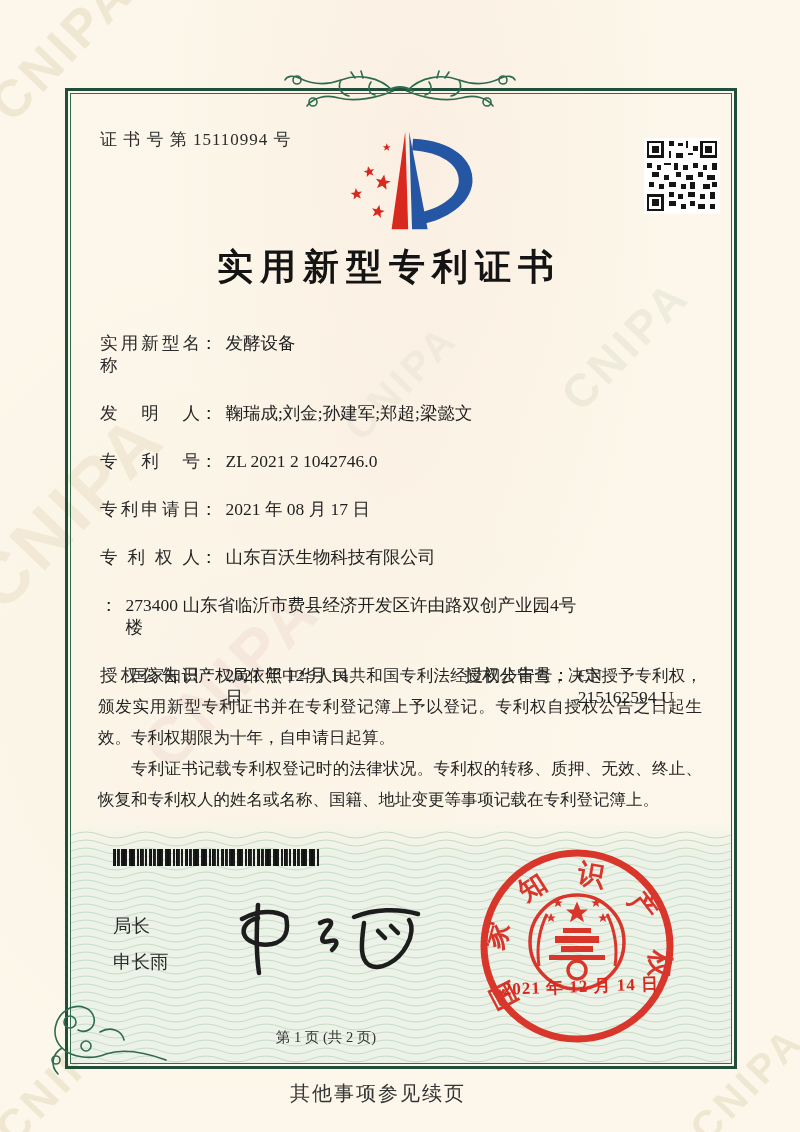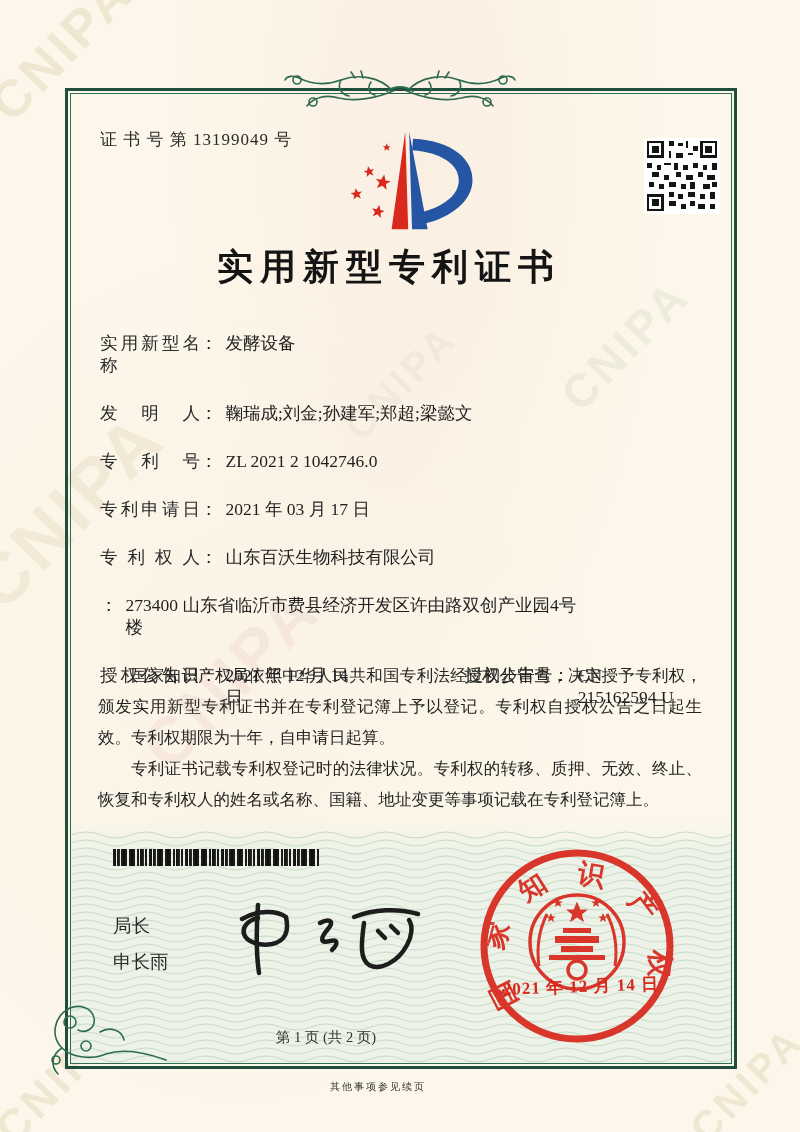--- a/index.html
+++ b/index.html
@@ -58,21 +58,21 @@
   }
 
   .director{position:absolute; left:113px; top:908px; font-size:18.5px; color:#2b2b2b; line-height:36px;}
   .signature{position:absolute; left:228px; top:892px; width:200px; height:92px;}
 
   .seal{position:absolute; left:477px; top:846px; width:200px; height:200px; opacity:.93;}
   .seal-date{position:absolute; left:496px; top:975px; width:170px; font-size:17px; font-weight:700;
              color:#d8281e; letter-spacing:1px; transform:rotate(-2deg); text-align:center;}
 
   .page-num{position:absolute; left:0; top:1028px; width:652px; text-align:center; font-size:14.5px; color:#333;}
-  .continuation{position:absolute; left:0; top:1080px; width:756px; text-align:center; font-size:10px; color:#333;
+  .continuation{position:absolute; left:0; top:1080px; width:756px; text-align:center; font-size:20px; color:#333;
                 letter-spacing:2px;}
 
   .ornament-top{position:absolute; left:283px; top:68px; width:234px; height:46px;}
   .ornament-bl{position:absolute; left:40px; top:1002px; width:130px; height:80px;}
 </style>
 </head>
 <body>
 
 <div class="page">
 
@@ -154,21 +154,21 @@
       <path d="M30 6 C14 14 10 34 22 46 C32 56 52 58 66 52 C84 46 104 50 126 58"></path>
       <path d="M30 6 C40 2 52 6 54 16 C56 26 46 32 38 28"></path>
       <path d="M22 46 C12 52 10 64 18 72"></path>
       <circle cx="30" cy="20" r="6"></circle>
         <circle cx="46" cy="44" r="5"></circle>
         <circle cx="16" cy="58" r="4"></circle>
       <path d="M60 30 C70 24 82 28 84 38"></path>
     </g>
   </svg>
 
-  <div class="cert-no">证 书 号 第 13199049 号</div>
+  <div class="cert-no">证 书 号 第 15110994 号</div>
 
   <svg class="logo" viewBox="0 0 160 115">
     <defs>
       <polygon id="star" points="0,-10 2.9,-3.1 9.5,-3.1 4.2,1.2 6.1,8.1 0,4 -6.1,8.1 -4.2,1.2 -9.5,-3.1 -2.9,-3.1" fill="#d9281e"></polygon>
     </defs>
     <use href="#star" transform="translate(52,22) scale(0.42)"></use>
     <use href="#star" transform="translate(34,47) scale(0.58) rotate(-12)"></use>
     <use href="#star" transform="translate(48,58) scale(0.82) rotate(10)"></use>
     <use href="#star" transform="translate(21,70) scale(0.62) rotate(-8)"></use>
     <use href="#star" transform="translate(43,88) scale(0.70) rotate(12)"></use>
@@ -244,21 +244,21 @@
       <span class="fvalue">鞠瑞成;刘金;孙建军;郑超;梁懿文</span>
     </div>
     <div class="frow">
       <span class="flabel">专利号</span>
         <span class="fcolon">：</span>
       <span class="fvalue">ZL 2021 2 1042746.0</span>
     </div>
     <div class="frow">
       <span class="flabel">专利申请日</span>
         <span class="fcolon">：</span>
-      <span class="fvalue">2021 年 03 月 17 日</span>
+      <span class="fvalue">2021 年 08 月 17 日</span>
     </div>
     <div class="frow">
       <span class="flabel">专利权人</span>
         <span class="fcolon">：</span>
       <span class="fvalue">山东百沃生物科技有限公司</span>
     </div>
     <div class="frow">
         <span class="fcolon">：</span>
       <span class="fvalue">273400 山东省临沂市费县经济开发区许由路双创产业园4号楼</span>
     </div>

